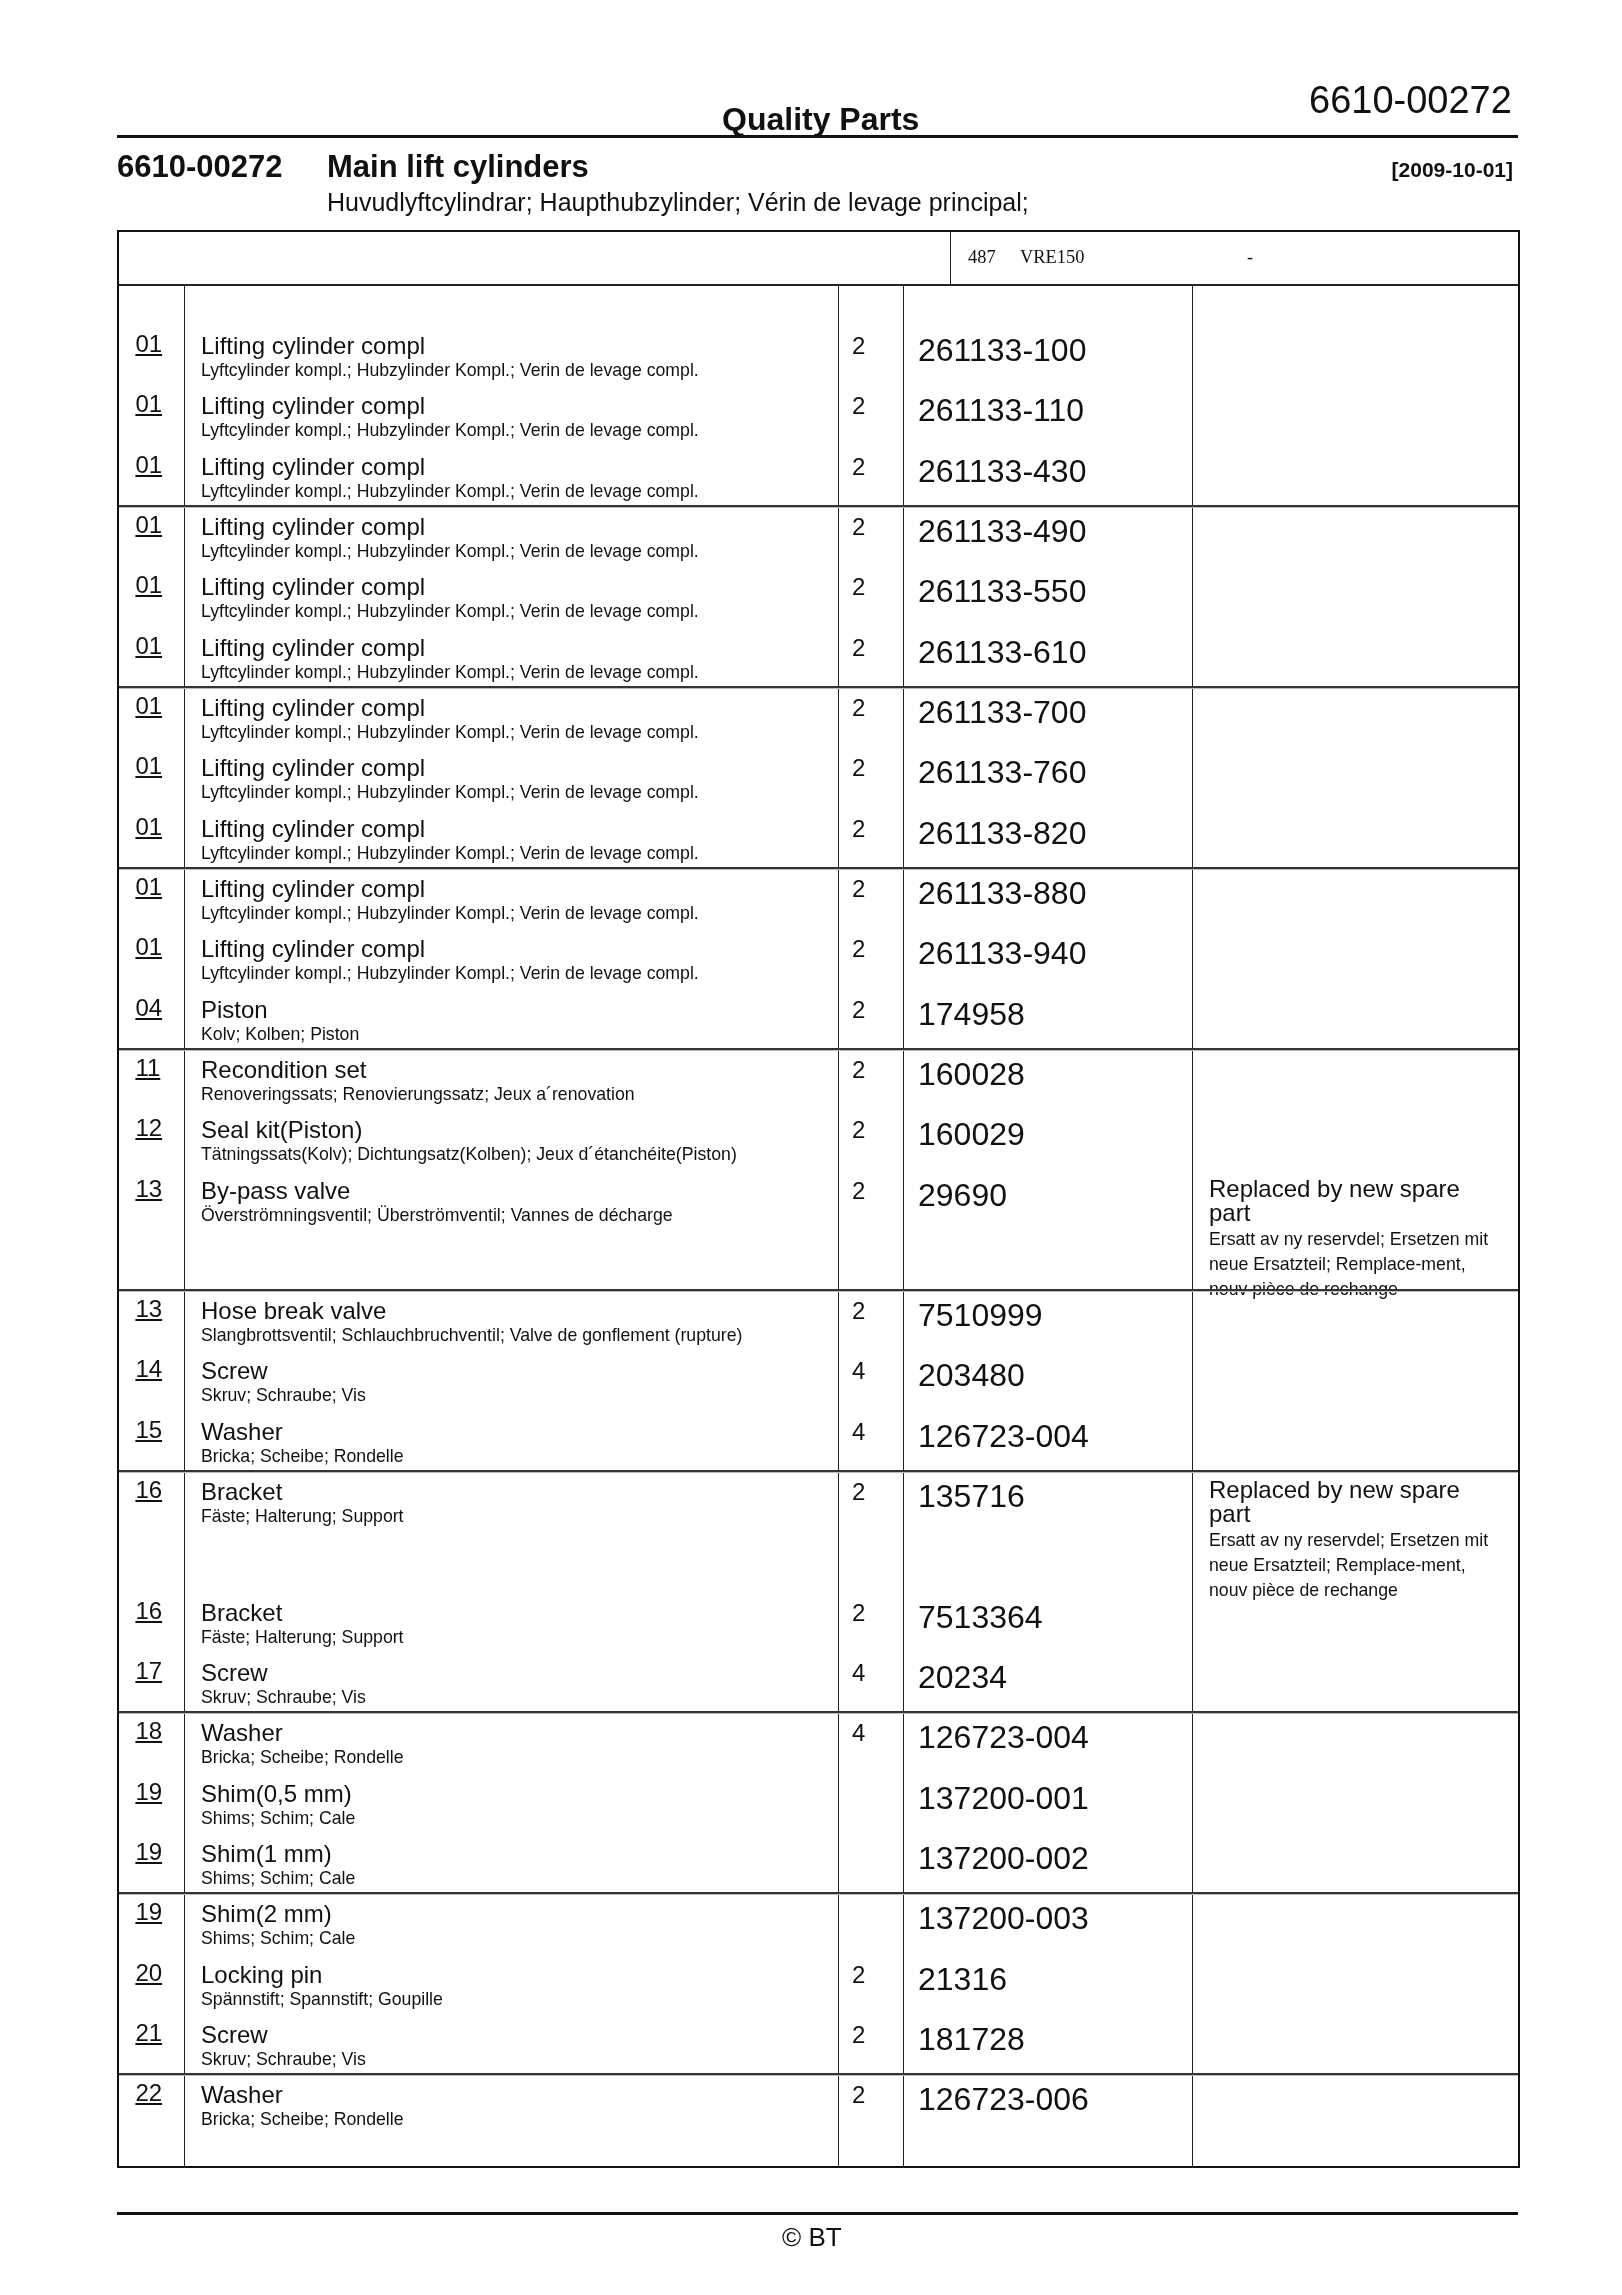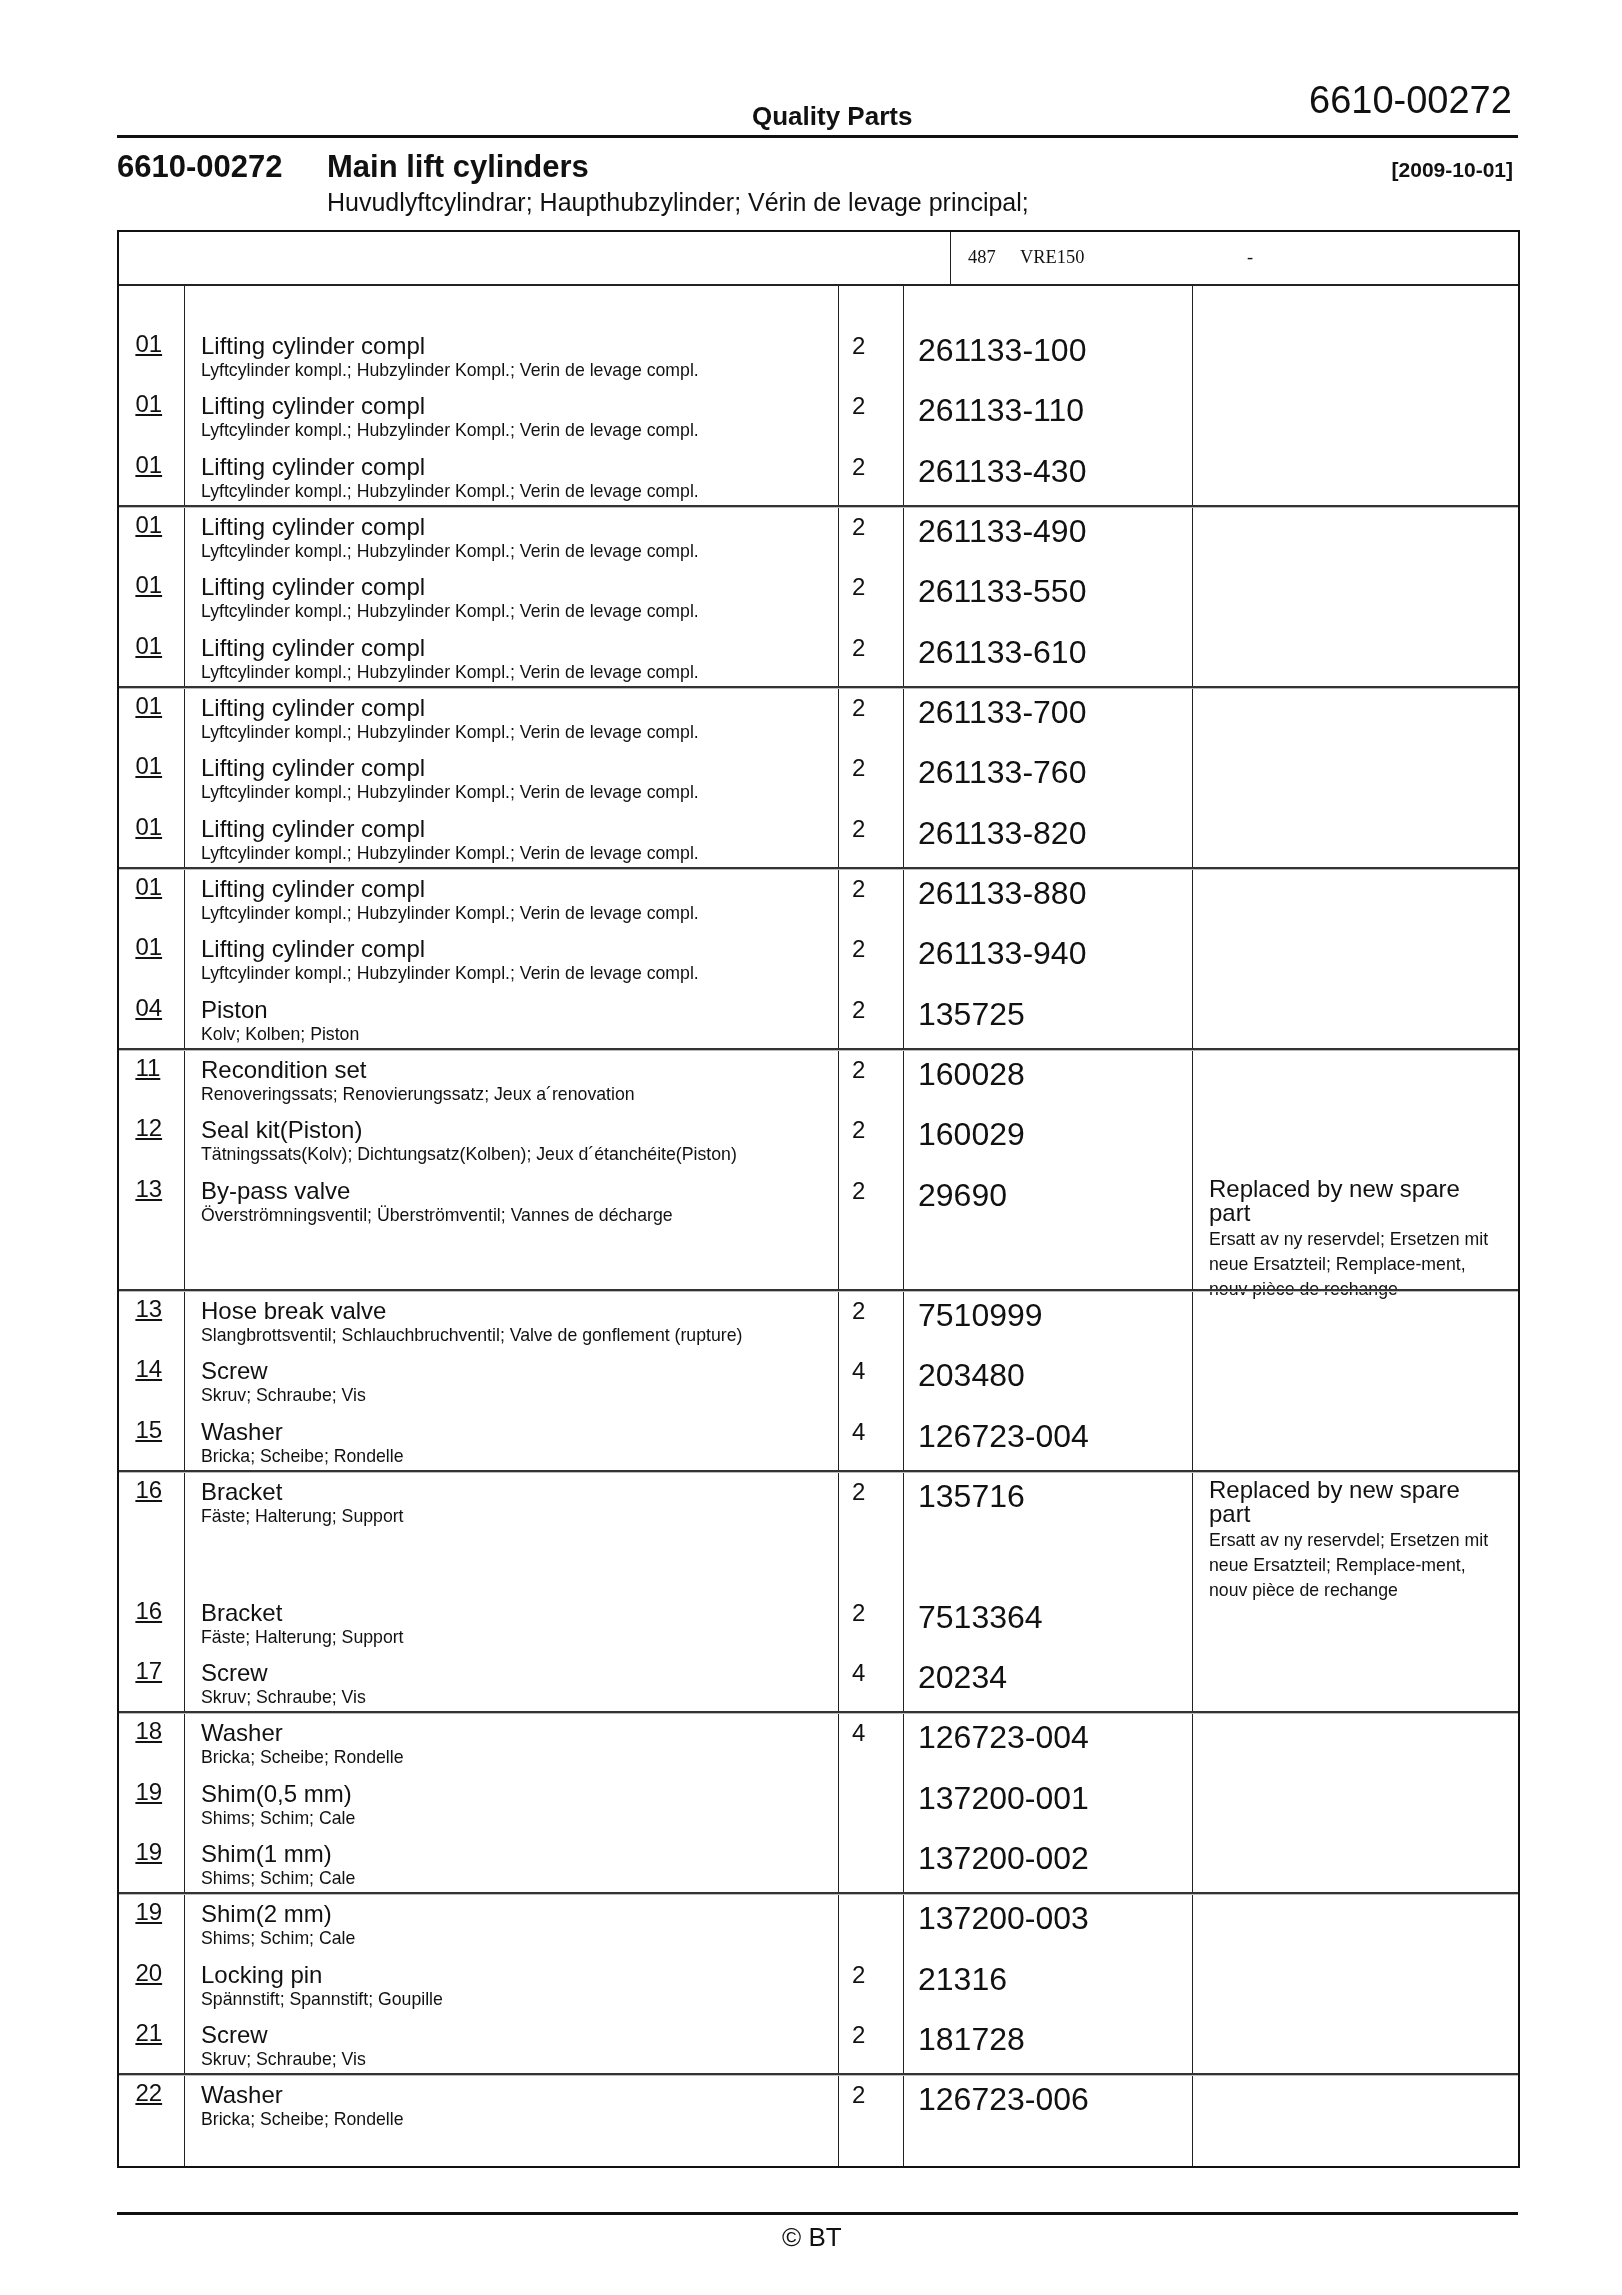--- a/index.html
+++ b/index.html
@@ -1,19 +1,19 @@
 <!DOCTYPE html>
 <html style="font-size:11px"><head>
 <meta charset="utf-8">
 <style>
   html, body { margin:0; padding:0; background:#ffffff; }
   body { width:1622px; height:2295px; position:relative; overflow:hidden;
          font-family:"Liberation Sans", sans-serif; color:#111; }
   .abs { position:absolute; }
-  #hdr-quality { left:722px; top:101px; font-size:26px; font-weight:bold;margin-left:30px; }
+  #hdr-quality { left:722px; top:101px; font-size:32px; font-weight:bold; }
   #hdr-code { left:1309px; top:79px; font-size:38px; }
   #hdr-rule { left:117px; top:135px; width:1401px; height:2.7px; background:#111; }
   #doc-code { left:117px; top:149px; font-size:31px; font-weight:bold; }
   #doc-title { left:327px; top:149px; font-size:31px; font-weight:bold; }
   #doc-date { right:109px; top:158px; font-size:21px; font-weight:bold; }
   #doc-sub { left:327px; top:188px; font-size:25px; }
 
   #table { left:117px; top:230px; width:1399px; height:1934px;
            border:2px solid #111; box-sizing:content-box; }
   #sub-row { position:absolute; left:0; top:0; width:100%; height:52px; border-bottom:2px solid #222;font-family:Liberation Serif, serif; }
@@ -141,21 +141,21 @@
         <span class="desc">Lifting cylinder compl</span>
         <span class="trans">Lyftcylinder kompl.; Hubzylinder Kompl.; Verin de levage compl.</span>
         <span class="pcs">2</span>
         <span class="pnc">261133-940</span>
       </div>
       <div class="row" style="top: 758px;">
         <span class="pos">04</span>
         <span class="desc">Piston</span>
         <span class="trans">Kolv; Kolben; Piston</span>
         <span class="pcs">2</span>
-        <span class="pnc">135725</span>
+        <span class="pnc">174958</span>
       </div>
       <div class="hsep" style="top: 816px;"></div>
       <div class="row" style="top: 818px;">
         <span class="pos">11</span>
         <span class="desc">Recondition set</span>
         <span class="trans">Renoveringssats; Renovierungssatz; Jeux a´renovation</span>
         <span class="pcs">2</span>
         <span class="pnc">160028</span>
       </div>
       <div class="row" style="top: 878px;">

